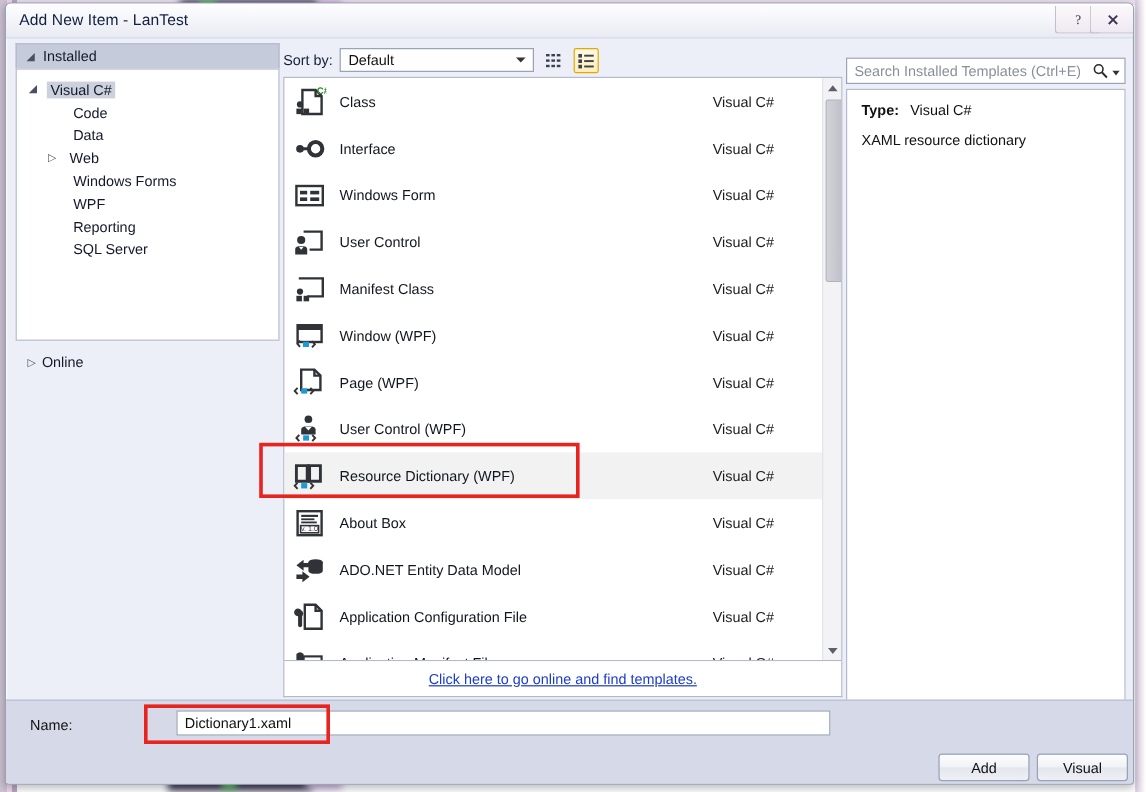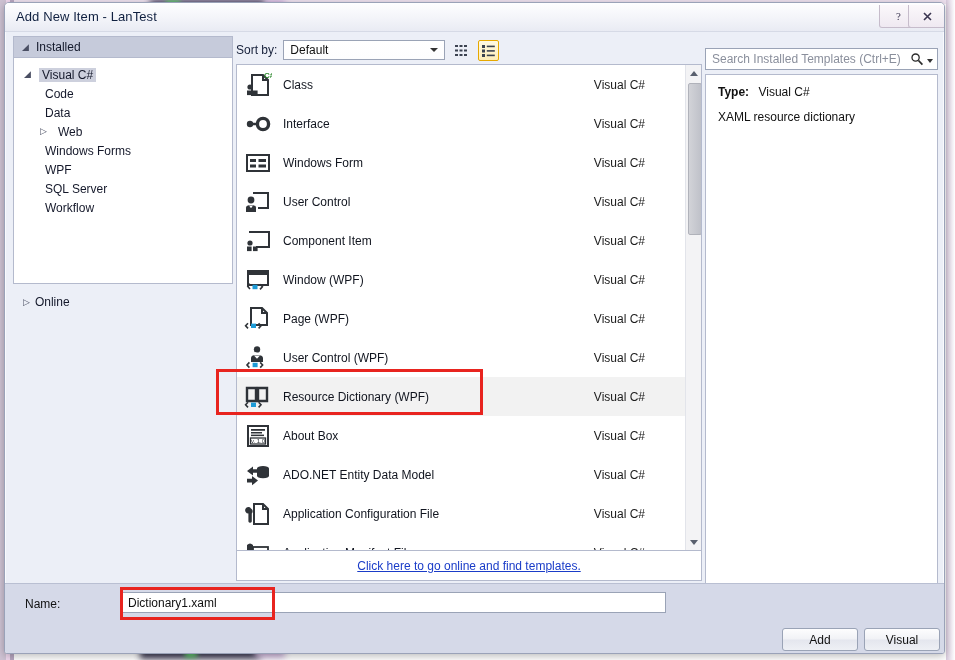--- a/index.html
+++ b/index.html
@@ -98,21 +98,21 @@
     box-sizing: border-box;
     padding-top: 7px;
     overflow: hidden;
   }
   .tree-row {
     height: 19px; display:flex; align-items:center;
     font-size:12px; color:#14182a; white-space: nowrap;
     cursor: default;
   }
   .tree-row.lvl1 { padding-left: 10px; }
-  .tree-row.lvl2 { padding-left: 28px; }
+  .tree-row.lvl2 { padding-left: 44px; }
   .tree-row.lvl2.has-arrow { padding-left: 26px; }
   .tree-row .tri { width:12px; display:inline-block; margin-right:3px; }
   .tree-row .lbl { display:inline-block; padding: 0 3px; }
   .tree-row.selected .lbl { background:#cdd0dd; }
   #online-section {
     margin-top: 8px;
     height: 20px; display:flex; align-items:center; padding-left:10px;
     font-size:12px; color:#14182a;
   }
   #online-section .tri { margin-right:5px; }
@@ -246,21 +246,21 @@
 
   
   #bottom-bar {
     position:absolute; left:0; top:580px; width:941px; height:71px;
     background:#d5d9e8;
     border-top:1px solid #b9bfd2;
     box-sizing:border-box;
   }
   #name-label { position:absolute; left:20px; top:13px; font-size:12px; color:#111; }
   #name-input {
-    position:absolute; left:116px; top:8px;
+    position:absolute; left:142px; top:8px;
     width: 545px; height: 21px;
     background:#ffffff; border:1px solid #9aa3b6;
     box-sizing:border-box;
     font-family:"Liberation Sans", sans-serif; font-size:12px; color:#111;
     padding-left:6px; outline:none;
   }
   .dlgbtn {
     position:absolute; top: 44px;
     width: 76px; height: 23px;
     background: linear-gradient(180deg,#fdfdfe 0%, #f1f2f6 48%, #e4e6ee 52%, #eef0f5 100%);
@@ -337,24 +337,24 @@
           <span class="tri">▷</span>
           <span class="lbl">Web</span>
         </div>
         <div class="tree-row lvl2">
           <span class="lbl">Windows Forms</span>
         </div>
         <div class="tree-row lvl2">
           <span class="lbl">WPF</span>
         </div>
         <div class="tree-row lvl2">
+          <span class="lbl">Reporting</span>
+        </div>
+        <div class="tree-row lvl2">
           <span class="lbl">SQL Server</span>
-        </div>
-        <div class="tree-row lvl2">
-          <span class="lbl">Workflow</span>
         </div>
       </div>
     <div id="online-section">
       <span class="tri">▷</span>
       <span>Online</span>
     </div>
   </div>
 
   <div id="center">
 
@@ -456,21 +456,21 @@
             <span class="tpl-icon">
               <svg width="28" height="28" viewBox="0 0 28 28">
         <path d="M5 5 h20 v15 h-13" fill="none" stroke="#2f3338" stroke-width="2"></path>
         <g fill="#2f3338">
                   <circle cx="6" cy="16" r="2.6"></circle>
                   <rect x="3" y="19.5" width="4.6" height="4.6"></rect>
                   <rect x="9" y="19.5" width="4.6" height="4.6"></rect>
                 </g>
       </svg>
             </span>
-            <span class="tpl-name">Component Item</span>
+            <span class="tpl-name">Manifest Class</span>
             <span class="tpl-lang">Visual C#</span>
           </div>
           <div class="tpl-row">
             <span class="tpl-icon">
               <svg width="28" height="28" viewBox="0 0 28 28">
         <rect x="4" y="5" width="20" height="14" fill="none" stroke="#2f3338" stroke-width="2"></rect>
         <rect x="4" y="5" width="20" height="4" fill="#2f3338"></rect>
         <path d="M3 23 l-2.2 -2.6 l2.2 -2.6" fill="none" stroke="#2f3338" stroke-width="1.6" transform="translate(3,0)"></path>
         <rect x="8.5" y="18.8" width="5" height="4.4" fill="#1c9ad6"></rect>
         <path d="M16 18.2 l2.4 2.6 l-2.4 2.6" fill="none" stroke="#2f3338" stroke-width="1.6"></path>

